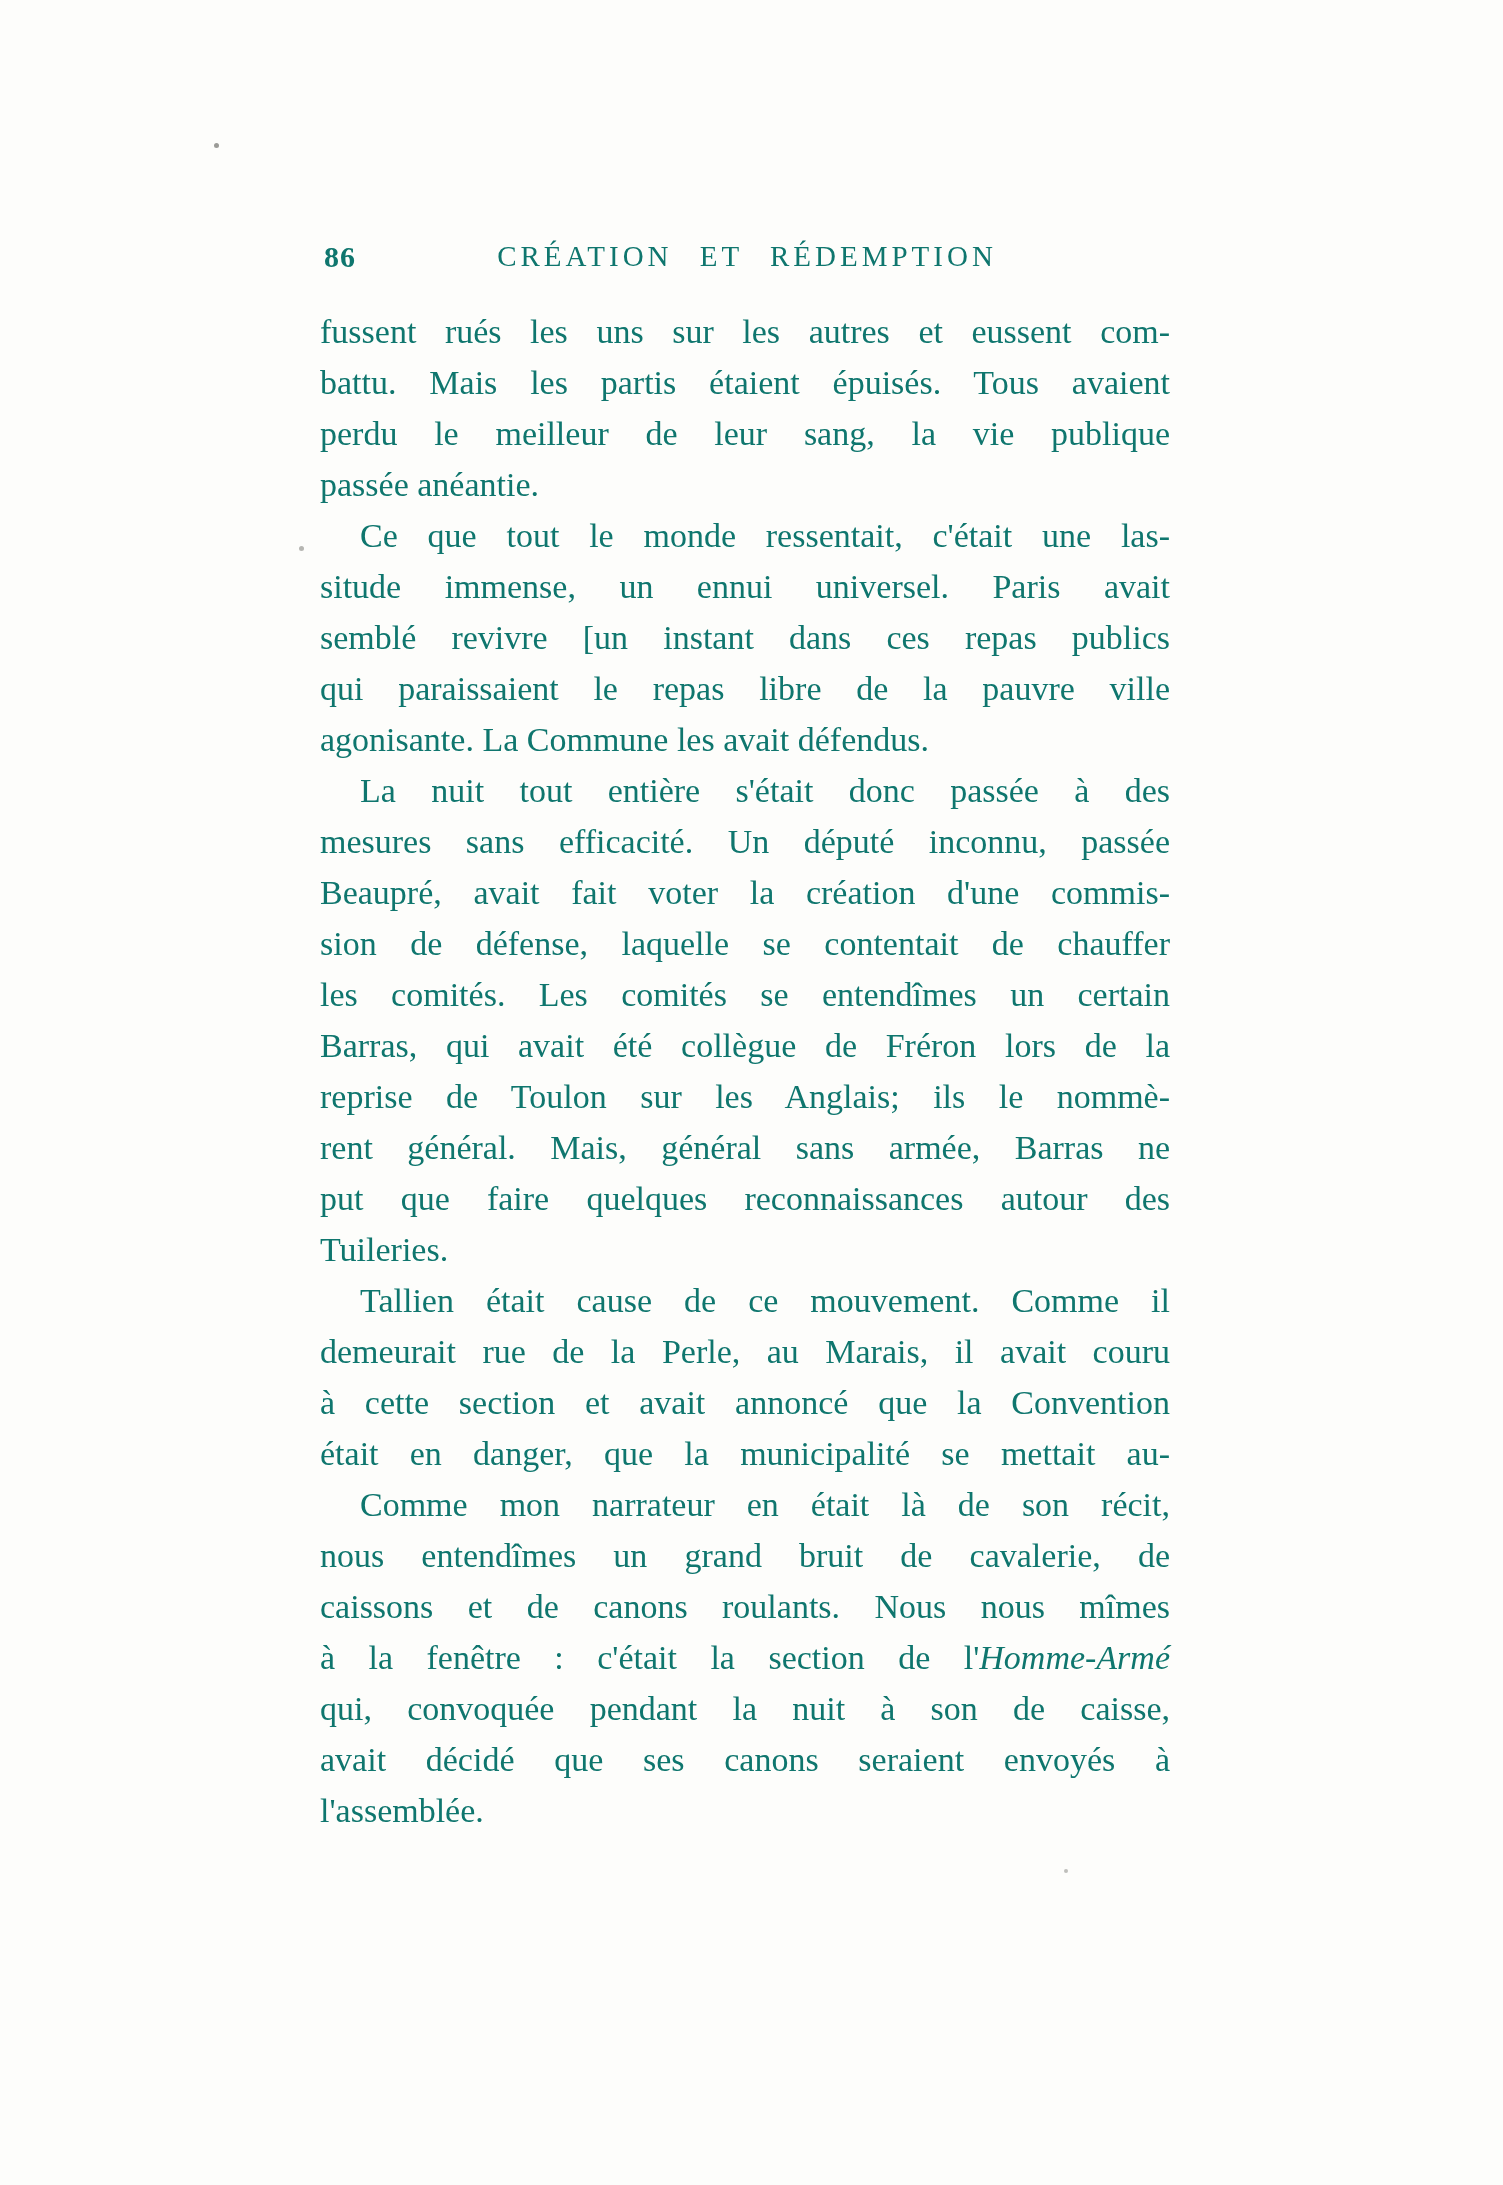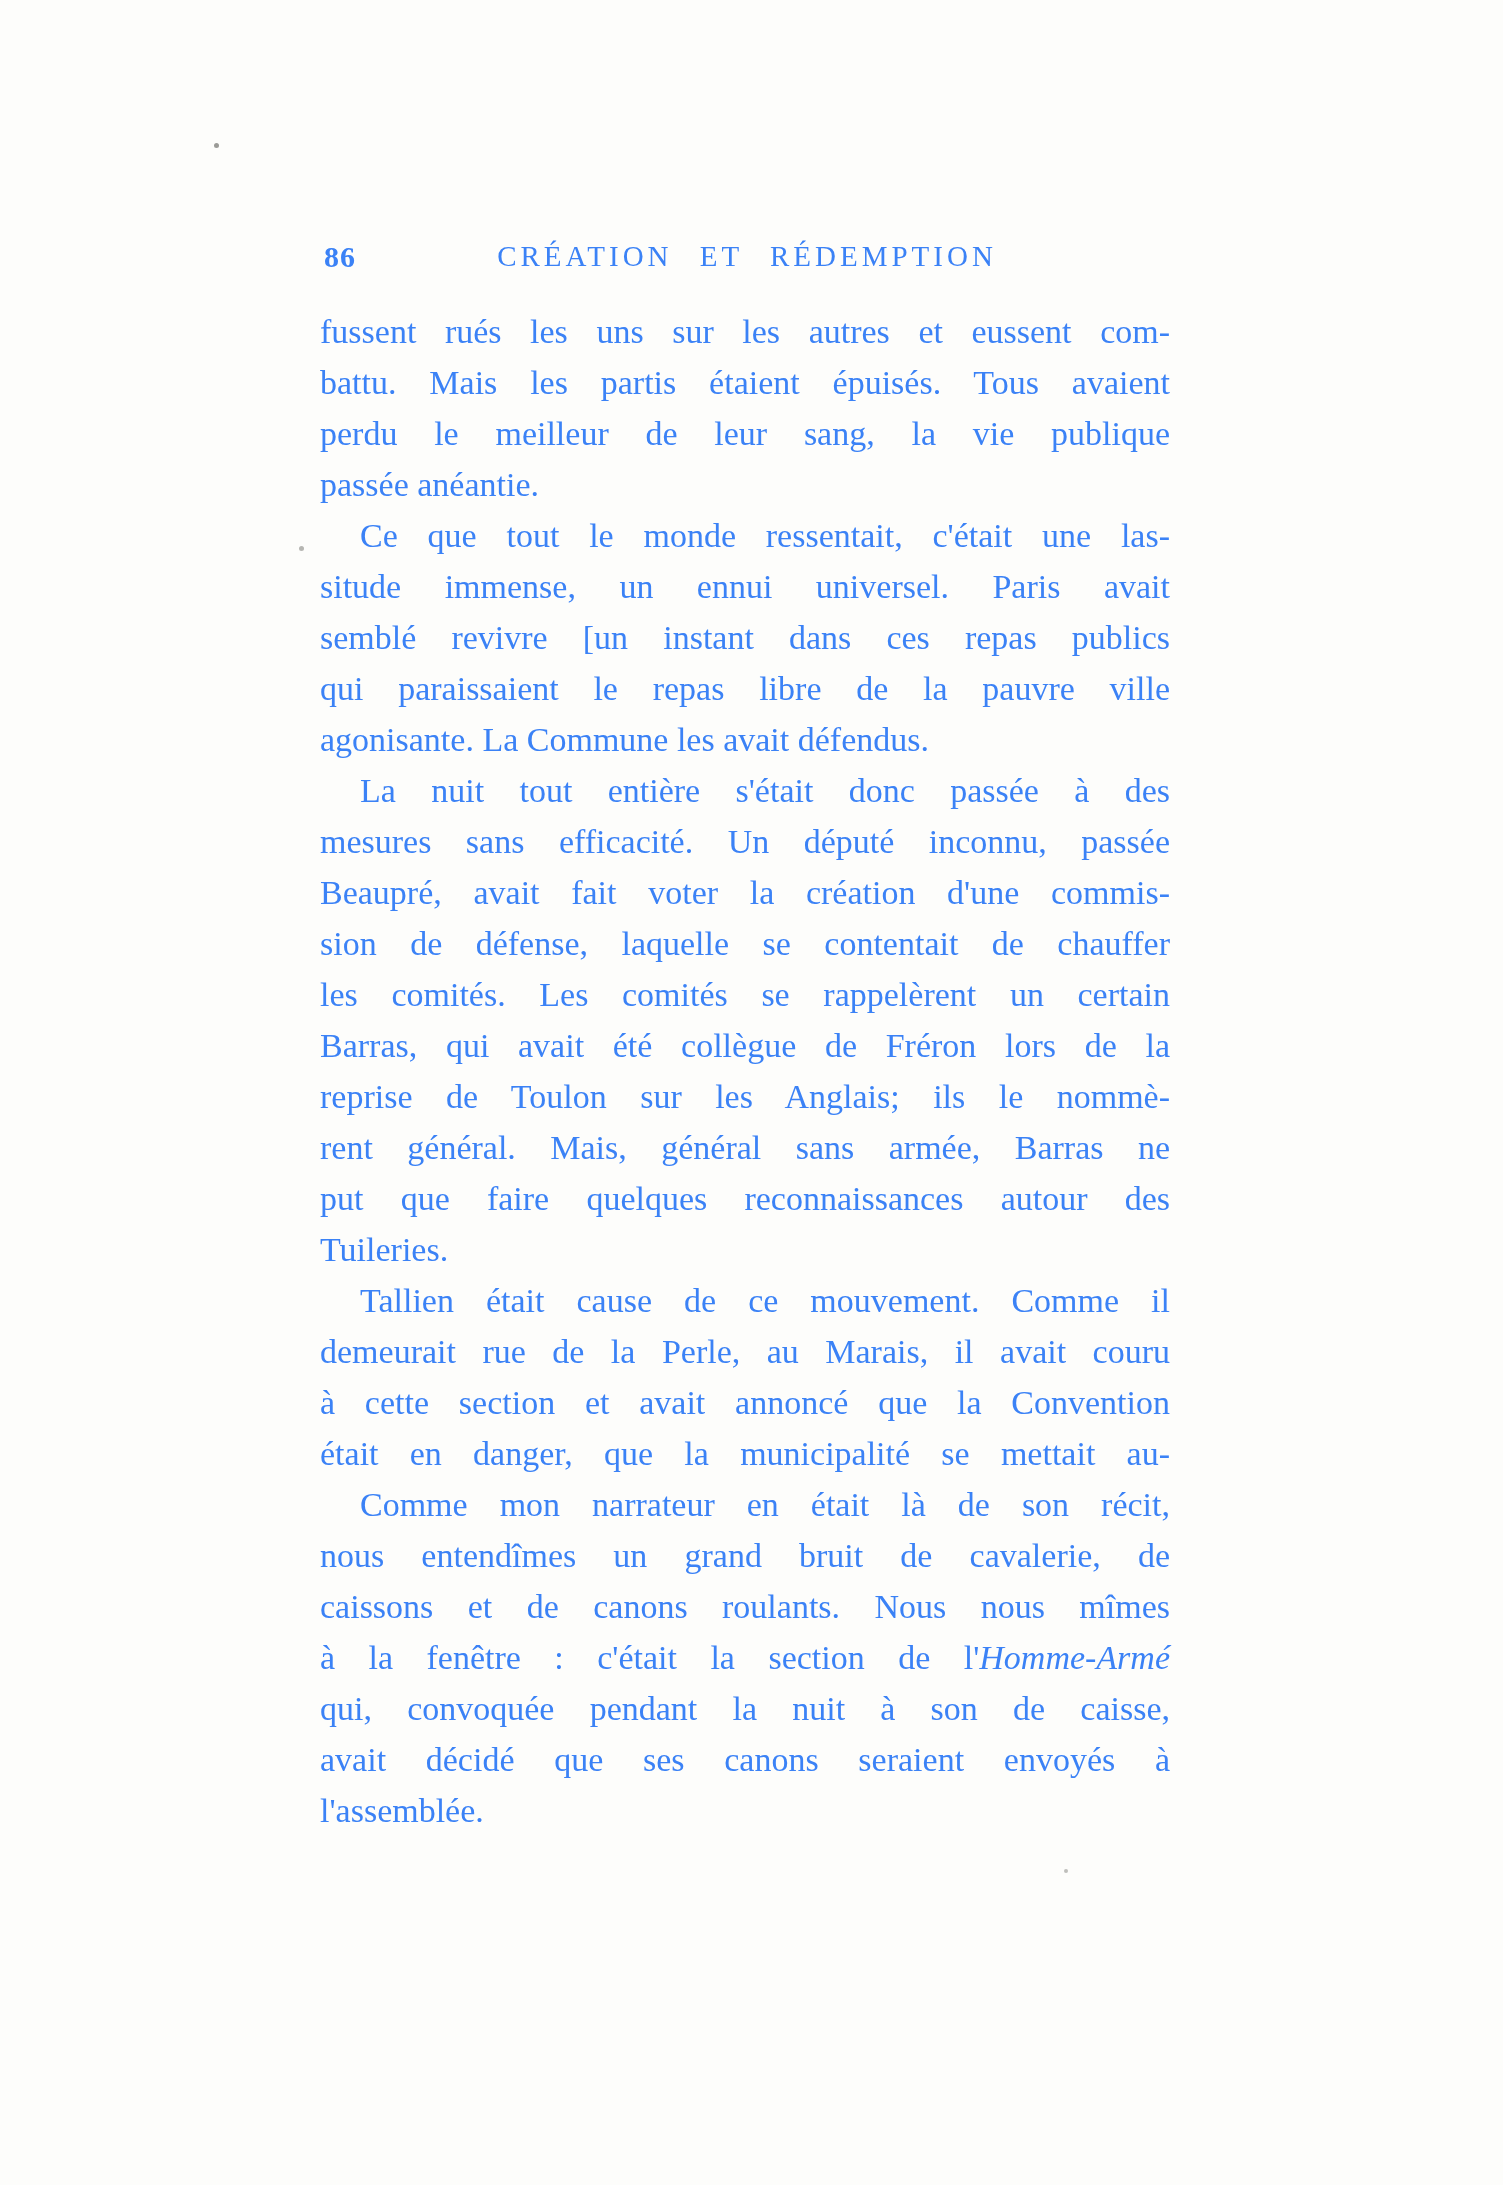--- a/index.html
+++ b/index.html
@@ -4,21 +4,21 @@
 <style>
   html, body { margin: 0; padding: 0; }
   body { background: #ffffff; }
   .page {
     position: relative;
     width: 1503px;
     height: 2185px;
     background: #fdfdfb;
     overflow: hidden;
     font-family: "Liberation Serif", serif;
-    color: #3b82f6;
+    color: #0f766e;
   }
   .header {
     position: absolute;
     left: 322px;
     top: 240px;
     width: 850px;
     text-align: center;
     white-space: nowrap;
   }
   .pagenum {
@@ -90,21 +90,21 @@
         <div class="line just">situde immense, un ennui universel. Paris avait</div>
         <div class="line just">semblé revivre [un instant dans ces repas publics</div>
         <div class="line just">qui paraissaient le repas libre de la pauvre ville</div>
         <div class="line">agonisante. La Commune les avait défendus.</div>
       </div>
       <div class="para">
         <div class="line indent just">La nuit tout entière s'était donc passée à des</div>
         <div class="line just">mesures sans efficacité. Un député inconnu, passée</div>
         <div class="line just">Beaupré, avait fait voter la création d'une commis-</div>
         <div class="line just">sion de défense, laquelle se contentait de chauffer</div>
-        <div class="line just">les comités. Les comités se rappelèrent un certain</div>
+        <div class="line just">les comités. Les comités se entendîmes un certain</div>
         <div class="line just">Barras, qui avait été collègue de Fréron lors de la</div>
         <div class="line just">reprise de Toulon sur les Anglais; ils le nommè-</div>
         <div class="line just">rent général. Mais, général sans armée, Barras ne</div>
         <div class="line just">put que faire quelques reconnaissances autour des</div>
         <div class="line">Tuileries.</div>
       </div>
       <div class="para">
         <div class="line indent just">Tallien était cause de ce mouvement. Comme il</div>
         <div class="line just">demeurait rue de la Perle, au Marais, il avait couru</div>
         <div class="line just">à cette section et avait annoncé que la Convention</div>

